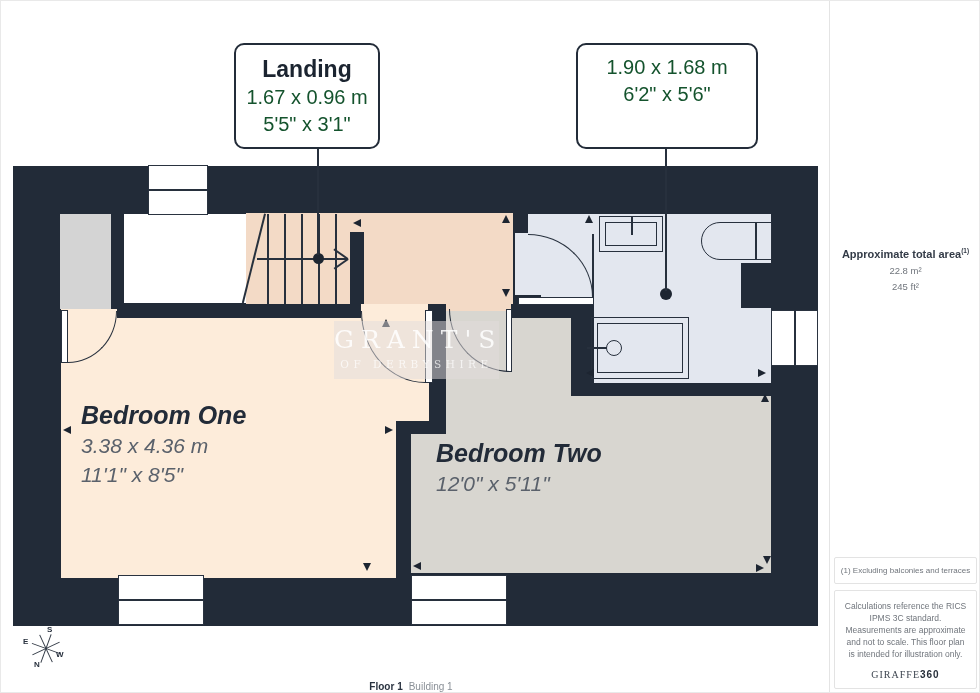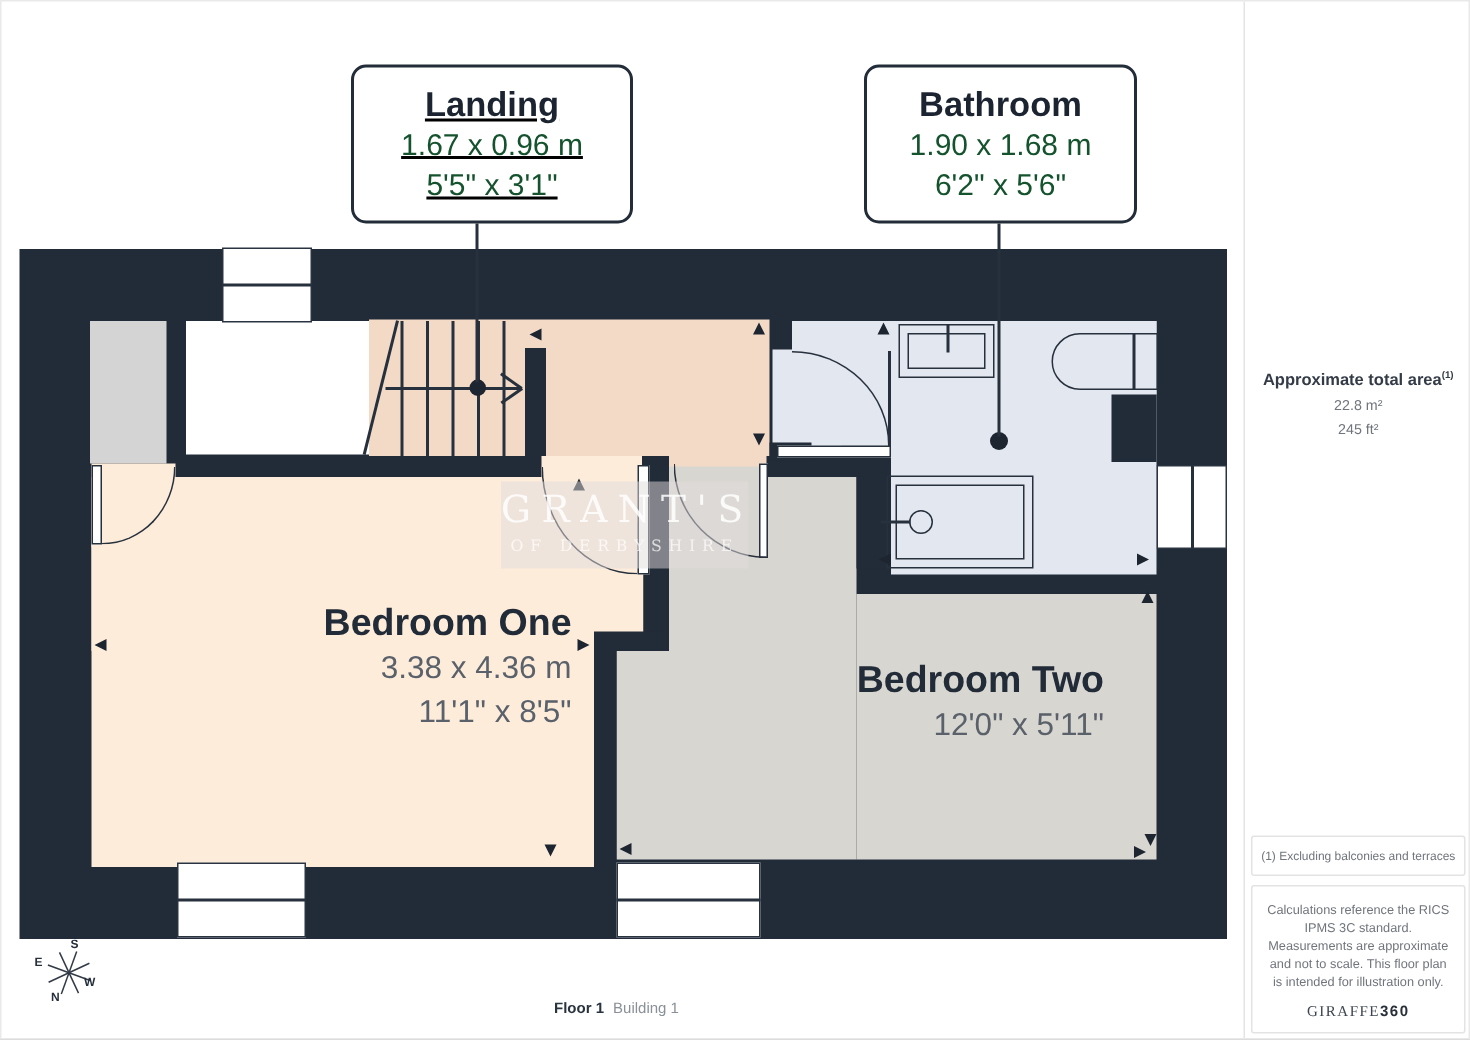--- a/index.html
+++ b/index.html
@@ -21,21 +21,21 @@
   .al,.ar,.au,.ad{position:absolute;width:0;height:0;}
   .al{border-top:4px solid transparent;border-bottom:4px solid transparent;border-right:8px solid #1d2531;}
   .ar{border-top:4px solid transparent;border-bottom:4px solid transparent;border-left:8px solid #1d2531;}
   .au{border-left:4px solid transparent;border-right:4px solid transparent;border-bottom:8px solid #1d2531;}
   .ad{border-left:4px solid transparent;border-right:4px solid transparent;border-top:8px solid #1d2531;}
   
   .lbox{position:absolute;background:#fff;border:2px solid #232c39;border-radius:10px;
     text-align:center;padding-top:9px;box-sizing:border-box;}
   .lbox .t{font-size:23px;font-weight:bold;color:#1b2430;line-height:30px;}
   .lbox .d{font-size:20px;color:#14532d;line-height:27px;}
-  .rlabel{position:absolute;text-align:right;}
+  .rlabel{position:absolute;text-align:left;font-style:italic;}
   .rlabel .t{font-size:25px;font-weight:bold;color:#222b38;line-height:32px;}
   .rlabel .d{font-size:21px;color:#5a616b;line-height:29px;}
   
   #wm{left:333px;top:320px;width:165px;height:58px;background:rgba(226,219,219,0.5);
     text-align:center;font-family:"DejaVu Serif", serif;color:rgba(255,255,255,0.85);}
   #wm .w1{font-size:25px;letter-spacing:7px;line-height:34px;margin-top:2px;}
   #wm .w2{font-size:10.5px;letter-spacing:4.5px;line-height:14px;color:rgba(255,255,255,0.7);}
   
   #divider{left:828px;top:0;width:1px;height:693px;background:#e4e4e4;}
   #areablock{left:833px;top:246px;width:143px;text-align:center;}
@@ -43,21 +43,21 @@
   #areablock sup{font-size:6.5px;}
   #areablock .v{font-size:9.5px;color:#70757c;margin-top:5px;}
   .note{position:absolute;border:1px solid #e3e3e3;border-radius:2px;box-sizing:border-box;
     color:#70757c;text-align:center;}
   #note1{left:833px;top:556px;width:143px;height:27px;font-size:8px;line-height:25px;}
   #note2{left:833px;top:589px;width:143px;height:99px;font-size:8.5px;line-height:12px;padding:9px 8px 0 8px;}
   #brand{margin-top:9px;font-size:10px;letter-spacing:1px;}
   #brand .b1{color:#3c444f;font-family:Liberation Serif, serif;}
   #brand .b2{font-weight:bold;color:#272f3a;}
   
-  #footer{left:330px;top:666px;width:160px;text-align:center;font-size:10px;}
+  #footer{left:330px;top:680px;width:160px;text-align:center;font-size:10px;}
   #footer .f1{font-weight:bold;color:#2a3340;}
   #footer .f2{color:#8a9097;margin-left:6px;}
   .cline{position:absolute;left:30px;top:647px;width:30px;height:1px;background:#323a46;}
   .clet{position:absolute;font-size:8px;font-weight:bold;color:#27303d;}
   .tread{position:absolute;width:1.5px;background:#27303d;}
 </style>
 </head>
 <body>
 
 <div id="canvas">
@@ -158,27 +158,26 @@
   <div class="au" style="left:760px;top:393px;"></div>
   <div class="al" style="left:412px;top:561px;"></div>
   <div class="ar" style="left:755px;top:563px;"></div>
   <div class="ad" style="left:762px;top:555px;"></div>
 
   <div class="abs" id="wm">
     <div class="w1">GRANT'S</div>
     <div class="w2">OF DERBYSHIRE</div>
   </div>
 
-  <div class="lbox" style="left:233px;top:42px;width:188px;height:106px;text-decoration:underline;">
+  <div class="lbox" style="left:233px;top:42px;width:146px;height:106px;">
     <div class="t">Landing</div>
     <div class="d">1.67 x 0.96 m</div>
     <div class="d">5'5" x 3'1"</div>
   </div>
   <div class="lbox" style="left:575px;top:42px;width:182px;height:106px;">
-    <div class="t">Bathroom</div>
     <div class="d">1.90 x 1.68 m</div>
     <div class="d">6'2" x 5'6"</div>
   </div>
 
   <div class="rlabel" style="left:80px;top:398px;width:300px;">
     <div class="t">Bedroom One</div>
     <div class="d">3.38 x 4.36 m</div>
     <div class="d">11'1" x 8'5"</div>
   </div>
   <div class="rlabel" style="left:435px;top:436px;width:300px;">

